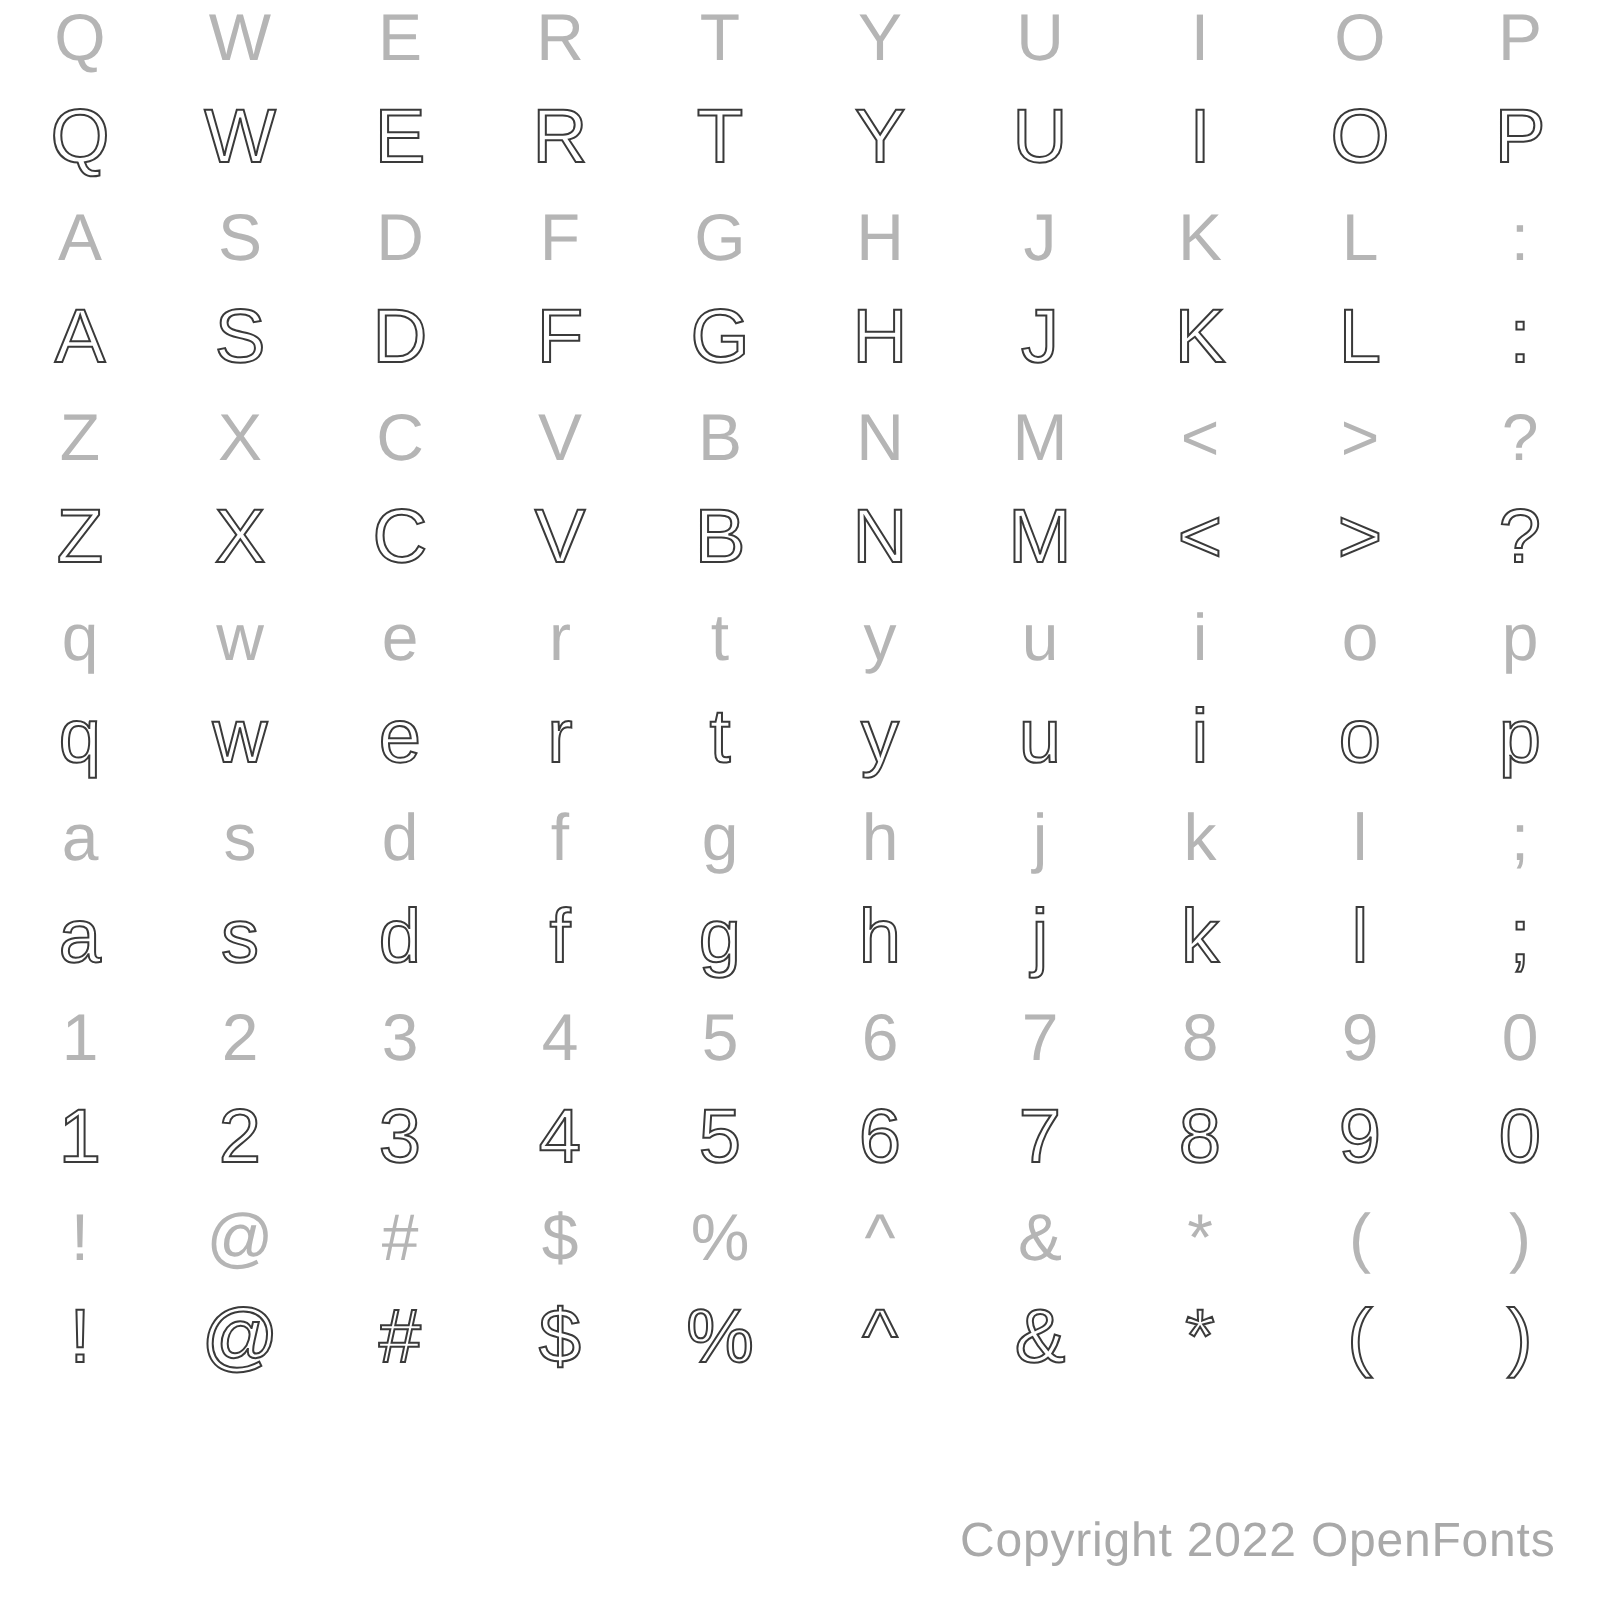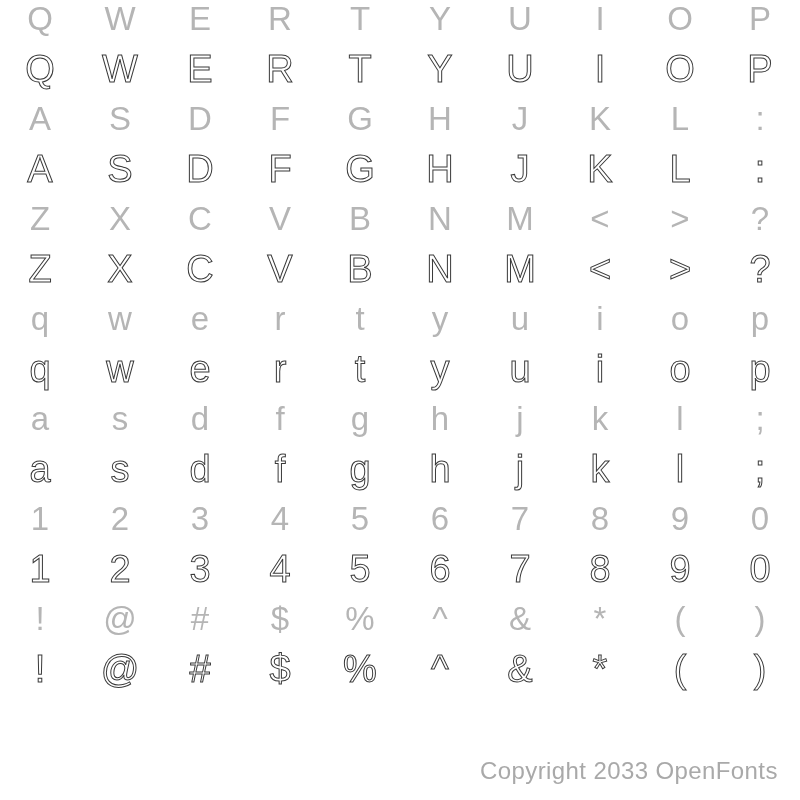--- a/index.html
+++ b/index.html
@@ -237,13 +237,13 @@
     <span class="c">%</span>
     <span class="c">^</span>
     <span class="c">&amp;</span>
     <span class="c">*</span>
     <span class="c">(</span>
     <span class="c">)</span>
   </div>
 
 </div>
 
-<div class="footer">Copyright 2033 OpenFonts</div>
+<div class="footer">Copyright 2022 OpenFonts</div>
 
 </body></html>

